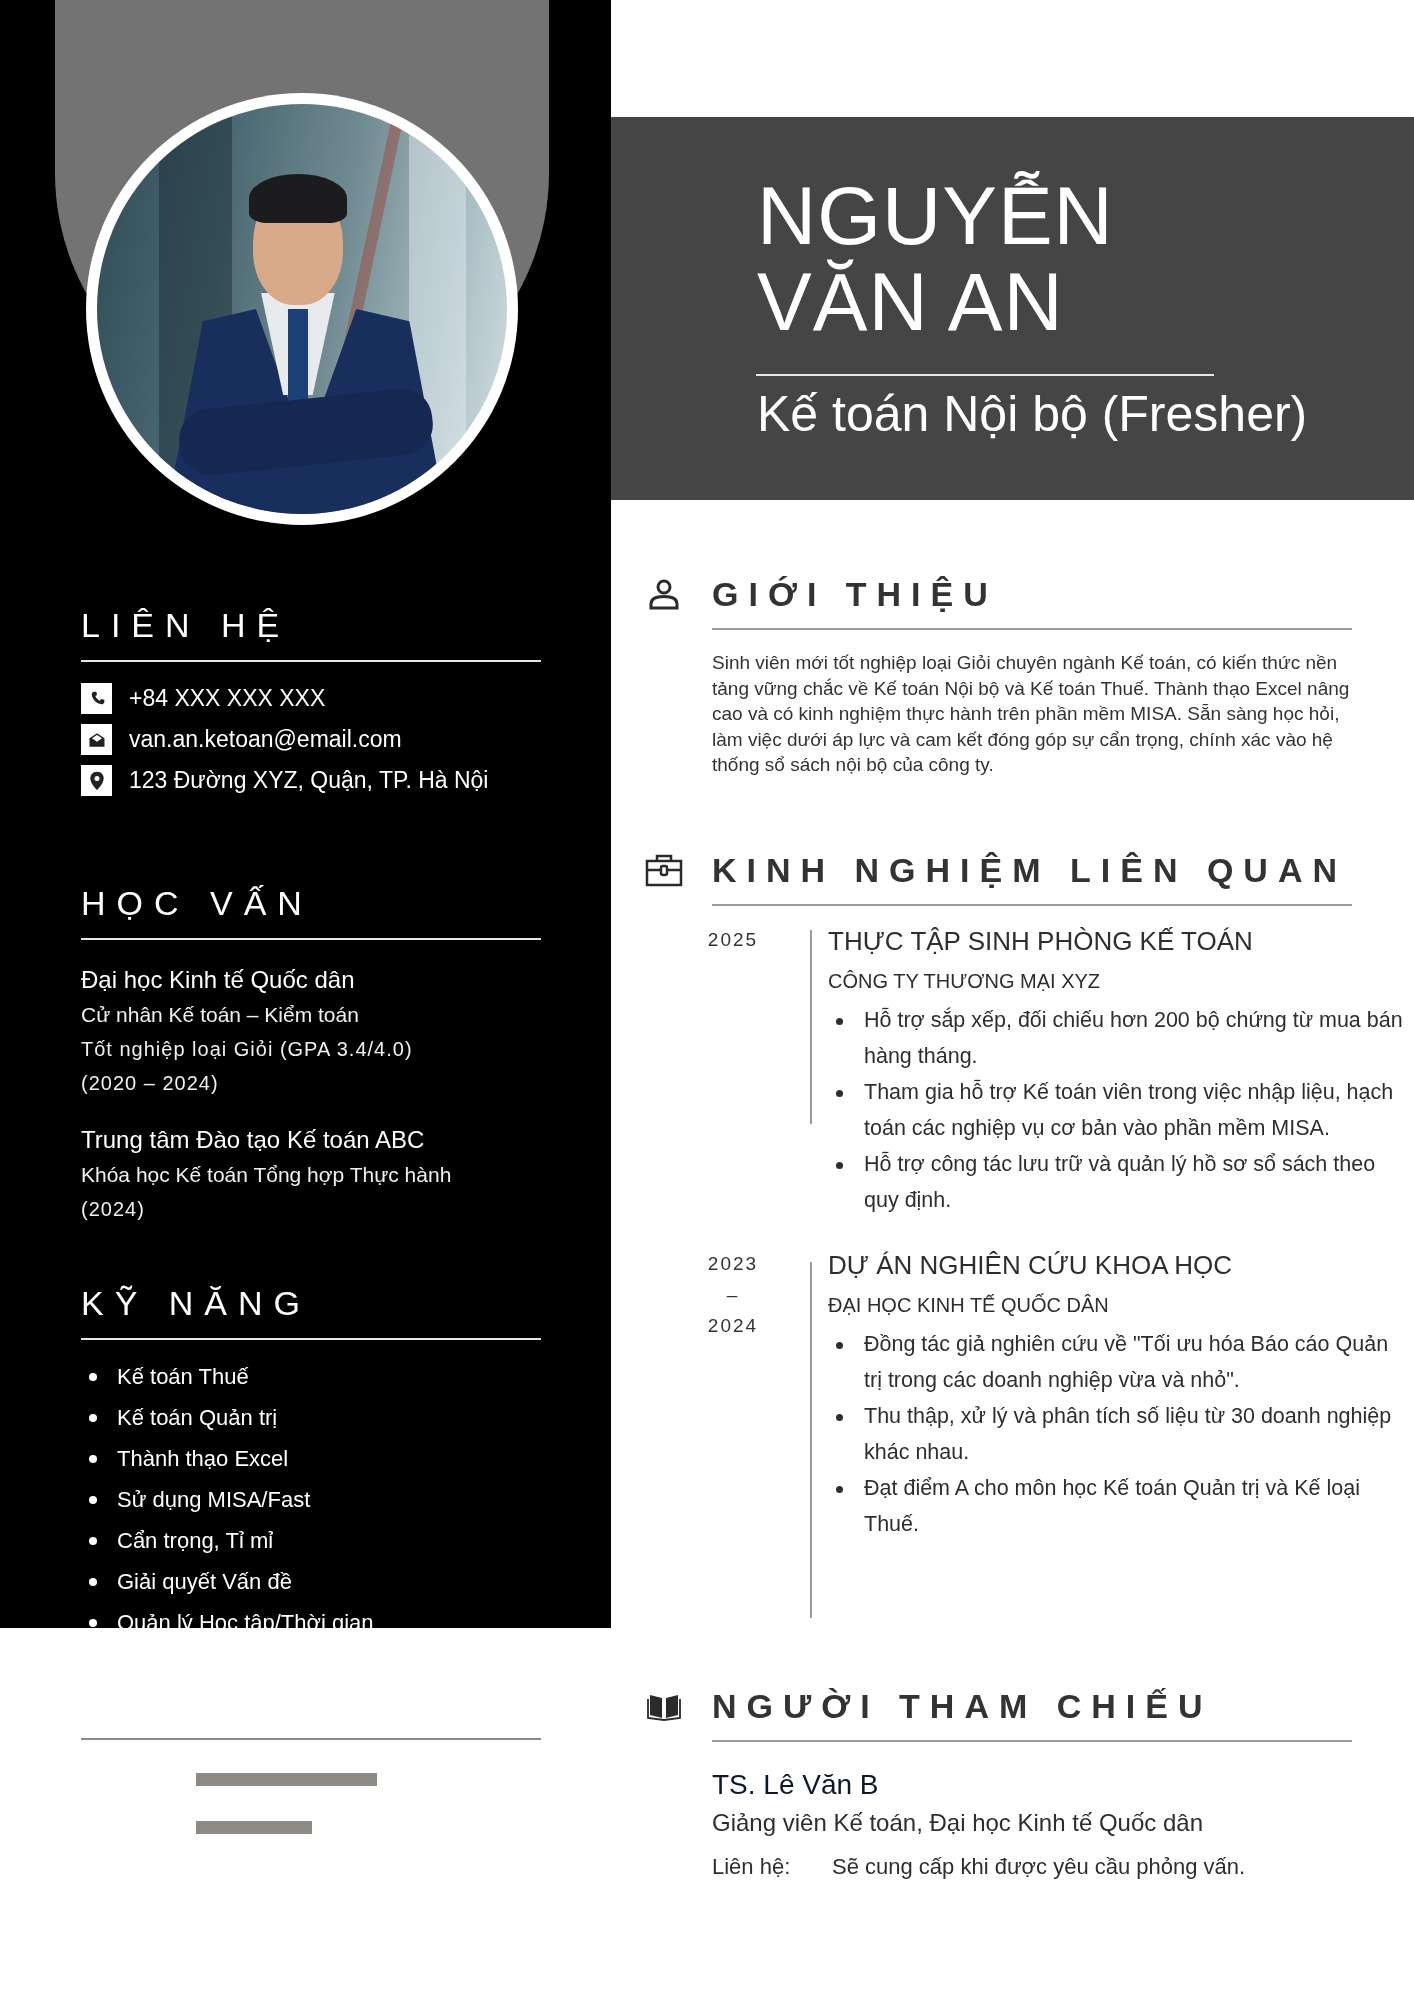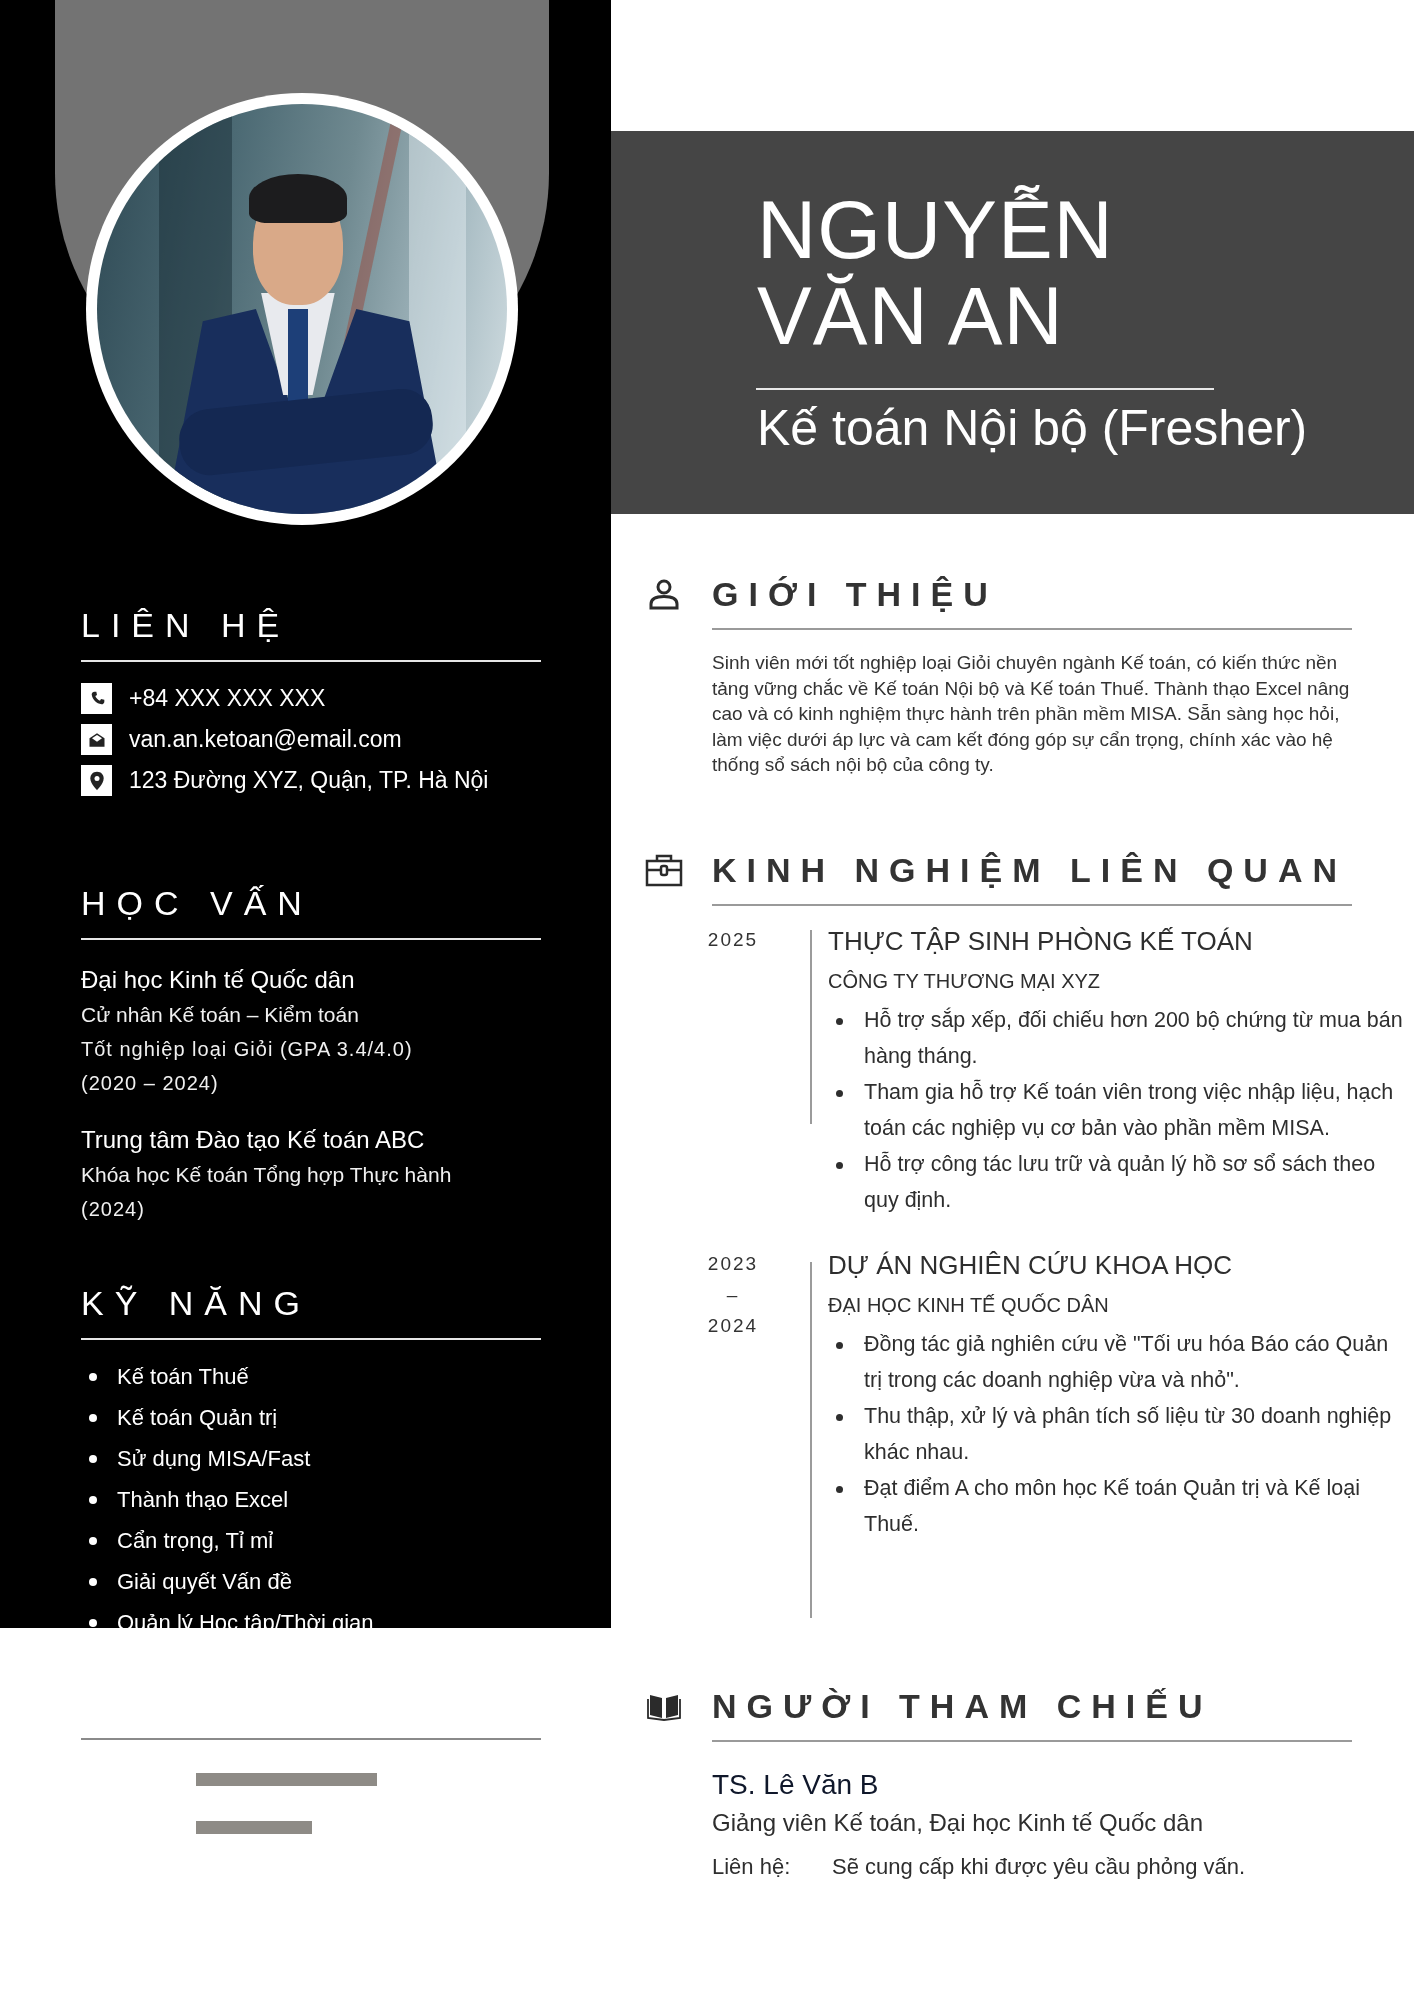--- a/index.html
+++ b/index.html
@@ -45,21 +45,21 @@
   .skills-list { list-style: none; margin-top: 16px; padding-left: 8px; }
   .skills-list li { position: relative; padding-left: 28px; font-family: "Liberation Sans", sans-serif; font-size: 22px; color: #ffffff; line-height: 41px; }
   .skills-list li::before { content: ""; position: absolute; left: 0; top: 17px; width: 8px; height: 8px; border-radius: 50%; background: #ffffff; }
 
   .lang-row { position: relative; height: 48px; }
   .lang-label { position: absolute; top: 0; font-family: "Liberation Sans", sans-serif; font-size: 21px; color: #ffffff; line-height: 30px; }
   .lang-bar { position: absolute; left: 115px; top: 15px; width: 181px; height: 13px; background: #ffffff; }
   .lang-fill { height: 100%; background: #8e8b86; }
 
   
-  .header { position: absolute; left: 611px; top: 131px; width: 803px; height: 383px; background: #454545; }
+  .header { position: absolute; left: 611px; top: 117px; width: 803px; height: 383px; background: #454545; }
   .name { position: absolute; left: 146px; top: 56px; font-family: "Liberation Sans", sans-serif; font-size: 82px; line-height: 86px; color: #ffffff; font-weight: normal; letter-spacing: 1px; }
   .header-rule { position: absolute; left: 145px; top: 257px; width: 458px; height: 2px; background: #e8e8e8; }
   .job-title { position: absolute; left: 146px; top: 268px; font-family: "Liberation Sans", sans-serif; font-size: 50px; color: #ffffff; white-space: nowrap; }
 
   
   .main-section { position: absolute; left: 644px; width: 708px; }
   .main-head { display: flex; align-items: center; height: 44px; }
   .main-icon { width: 40px; height: 40px; display: flex; align-items: center; justify-content: center; margin-right: 28px; }
   .main-title { font-family: "Liberation Sans", sans-serif; font-size: 34px; letter-spacing: 10px; color: #333333; white-space: nowrap; }
   .main-rule { margin-left: 68px; height: 2px; background: #9a9a9a; margin-top: 12px; }
@@ -149,22 +149,22 @@
       <div class="edu-line small">(2024)</div>
     </div>
   </section>
 
   <section class="side-section" style="top:1286px;">
     <h2 class="side-title">KỸ NĂNG</h2>
     <div class="side-rule"></div>
     <ul class="skills-list">
       <li>Kế toán Thuế</li>
       <li>Kế toán Quản trị</li>
+      <li>Thành thạo Excel</li>
       <li>Sử dụng MISA/Fast</li>
-      <li>Thành thạo Excel</li>
       <li>Cẩn trọng, Tỉ mỉ</li>
       <li>Giải quyết Vấn đề</li>
       <li>Quản lý Học tập/Thời gian</li>
     </ul>
   </section>
 
   <section class="side-section" style="top:1686px;">
     <h2 class="side-title">NGÔN NGỮ</h2>
     <div class="side-rule gray"></div>
     <div style="margin-top:18px;">

